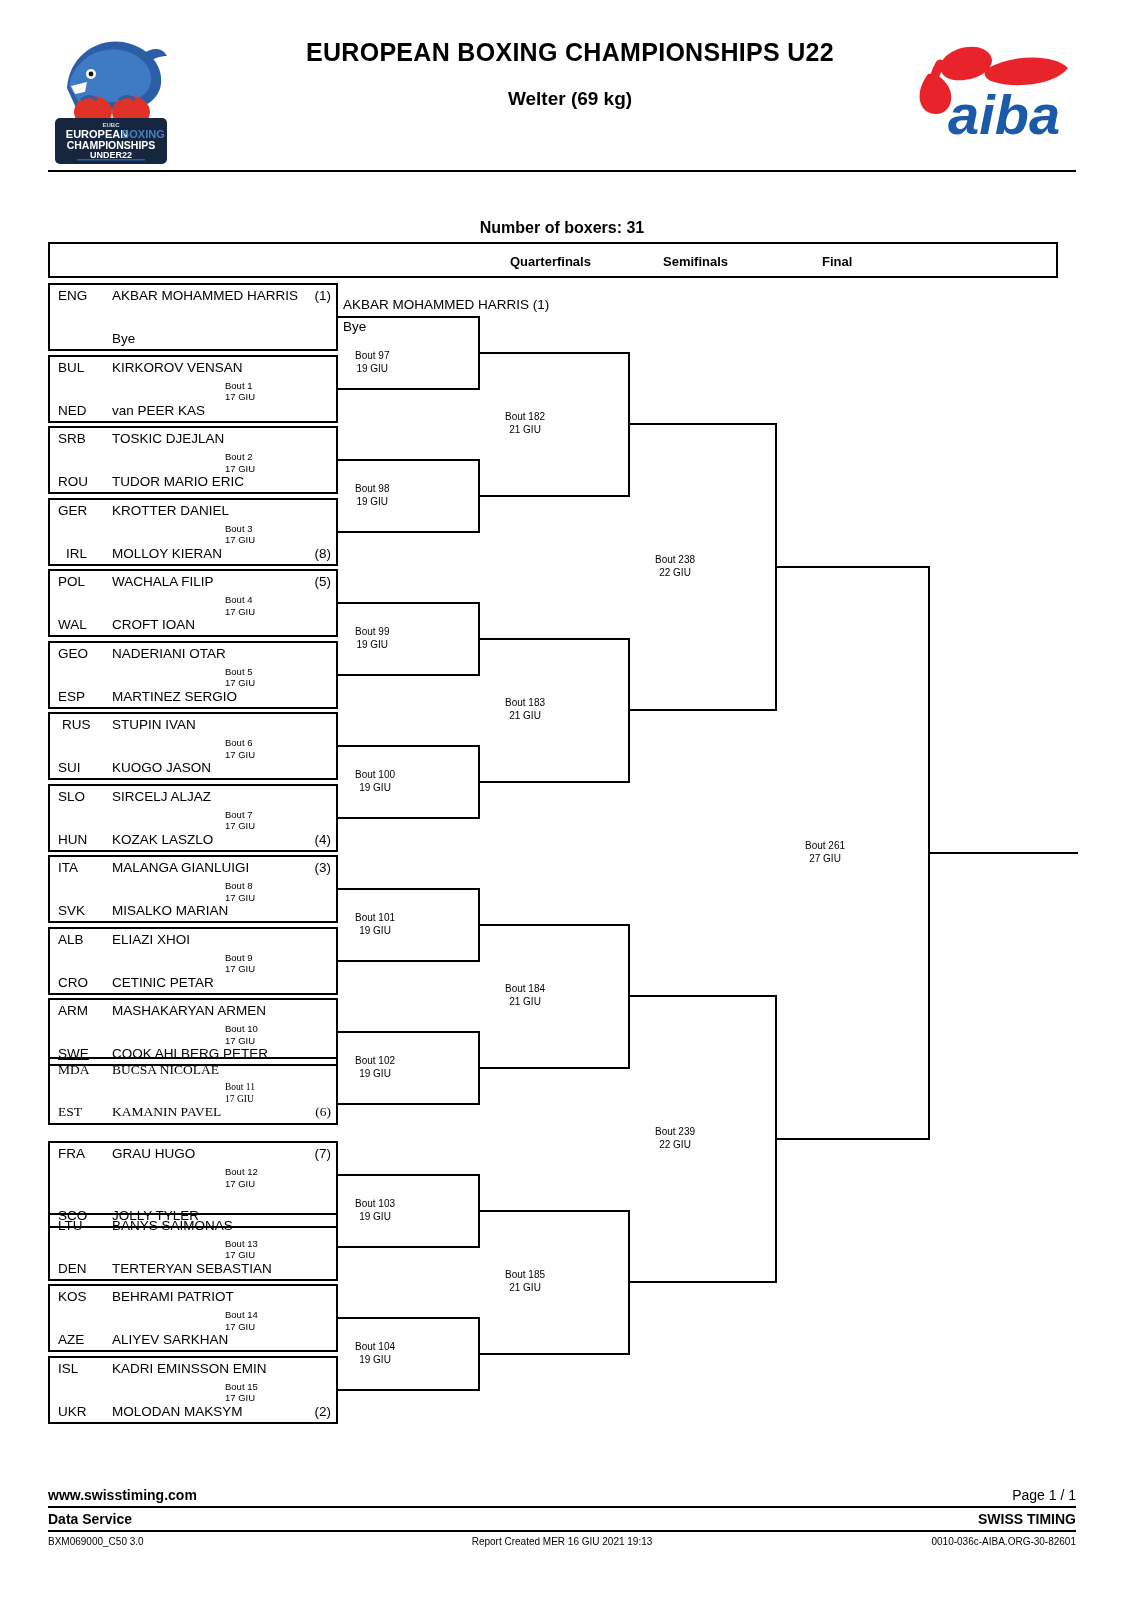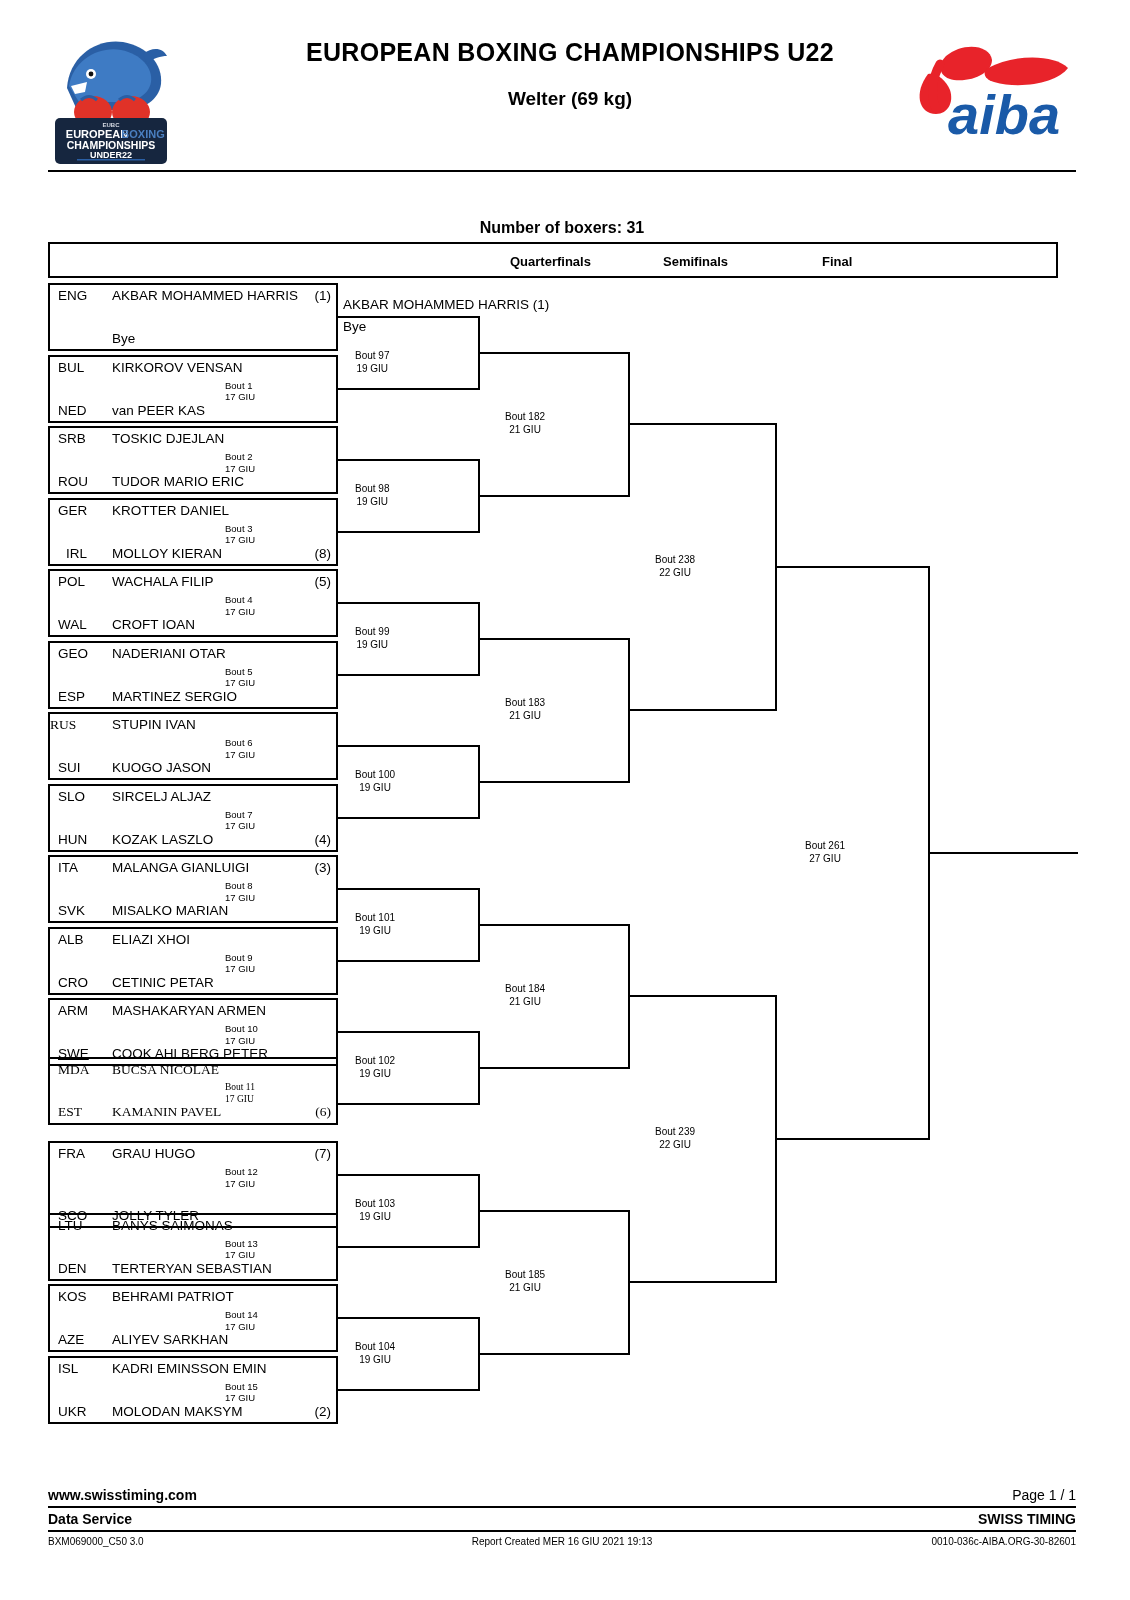--- a/index.html
+++ b/index.html
@@ -193,21 +193,21 @@
         <span class="bx-seed bx-top"></span>
         <span class="bx-team bx-bot" style="left: 8px;">ESP</span>
         <span class="bx-name bx-bot">MARTINEZ SERGIO</span>
         <span class="bx-seed bx-bot"></span>
         <div class="boutlbl" style="left: 175px; top: 23px; width: 80px; text-align: left;">
           <div>Bout 5</div>
           <div>17 GIU</div>
         </div>
       </div>
       <div class="pairbox" style="top: 712px; height: 68px;">
-        <span class="bx-team bx-top" style="left: 0; font-family: Liberation Serif, serif;">RUS</span>
+        <span class="bx-team bx-top" style="left: 12px;">RUS</span>
         <span class="bx-name bx-top">STUPIN IVAN</span>
         <span class="bx-seed bx-top"></span>
         <span class="bx-team bx-bot" style="left: 8px;">SUI</span>
         <span class="bx-name bx-bot">KUOGO JASON</span>
         <span class="bx-seed bx-bot"></span>
         <div class="boutlbl" style="left: 175px; top: 23px; width: 80px; text-align: left;">
           <div>Bout 6</div>
           <div>17 GIU</div>
         </div>
       </div>

